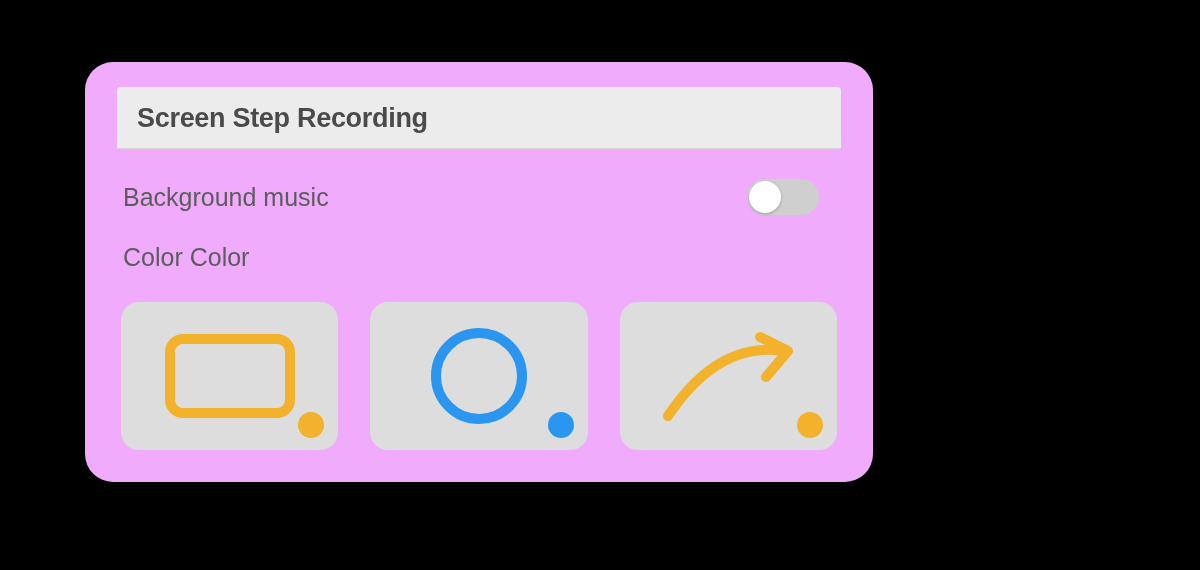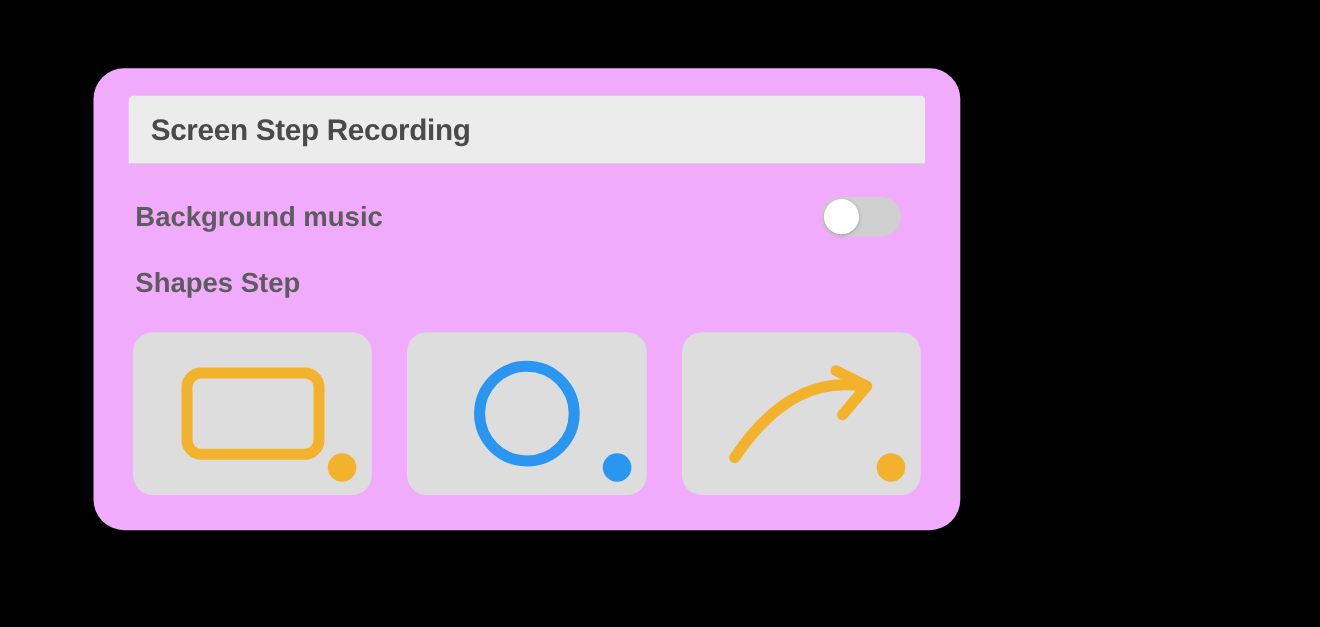--- a/index.html
+++ b/index.html
@@ -41,21 +41,21 @@
   }
   .row-bg-music {
     margin-top: 30px;
   }
   .row-shapes {
     margin-top: 28px;
   }
   .setting-label {
     font-size: 25px;
     color: #5c5c5c;
-    font-weight: 700;
+    font-weight: 400;
   }
   .toggle {
     width: 72px;
     height: 36px;
     background: #cfcfcf;
     border-radius: 18px;
     position: relative;
     cursor: pointer;
     margin-right: 16px;
   }
@@ -120,21 +120,21 @@
   </div>
 
   <div class="row row-bg-music">
     <div class="setting-label">Background music</div>
     <div class="toggle">
       <div class="toggle-knob"></div>
     </div>
   </div>
 
   <div class="row row-shapes">
-    <div class="setting-label">Shapes Step</div>
+    <div class="setting-label">Color Color</div>
   </div>
 
   <div class="shapes-row">
 
     <div class="shape-tile">
       <div class="shape-rect"></div>
       <div class="color-dot dot-orange"></div>
     </div>
 
     <div class="shape-tile">

